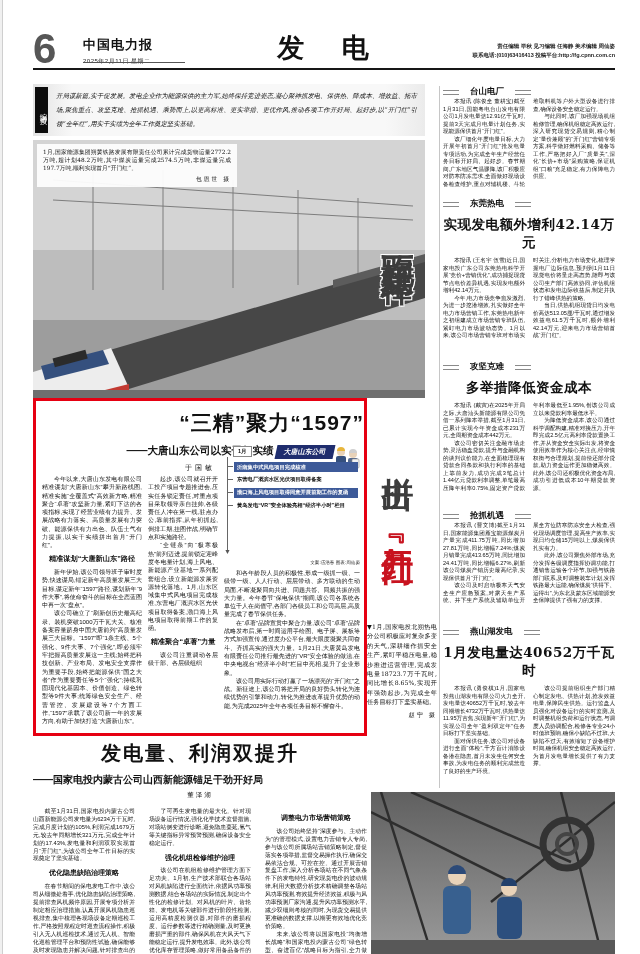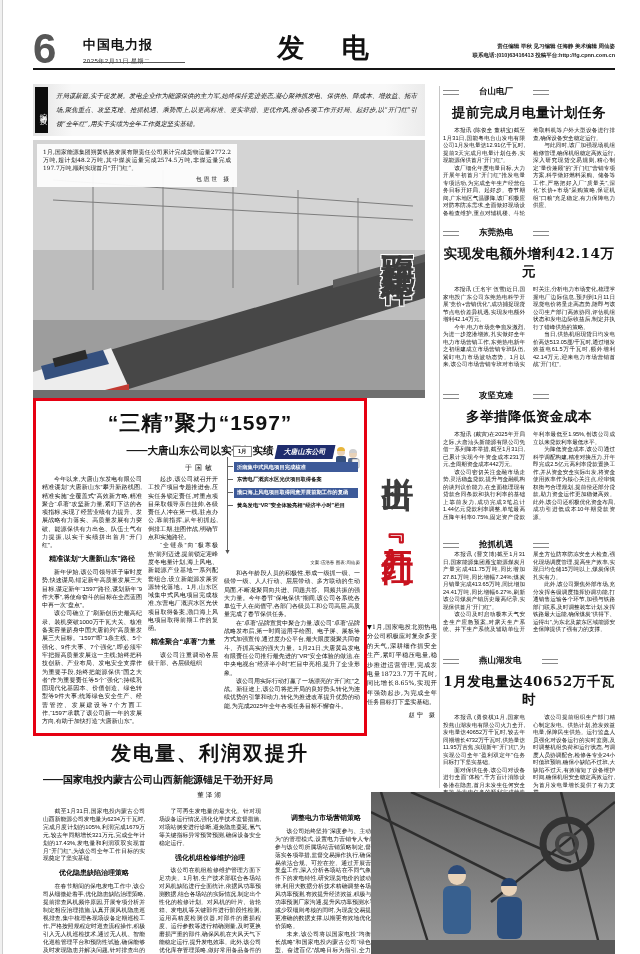--- a/index.html
+++ b/index.html
@@ -34,21 +34,21 @@
 
   
   .vh{writing-mode:vertical-rl;font-weight:800;
       text-shadow:1px 1px 0 #fff,-1px -1px 0 #fff,1px -1px 0 #fff,-1px 1px 0 #fff;}
   .vh1{left:372px;top:228px;font-size:34px;letter-spacing:4px;color:#3c3c3c;}
   .vh2{left:373px;top:452px;font-size:32px;letter-spacing:3px;color:#3c3c3c;}
   .vh3{left:373px;top:524px;font-size:32px;letter-spacing:1px;color:#c8131f;}
 
   
   .feature-box{left:30px;top:398px;width:334px;height:338px;border:3px solid #e60012;background:#fff;box-sizing:border-box;}
-  .f-headline{margin-top:8px;text-align:center;font-size:21px;font-weight:800;letter-spacing:1px;}
+  .f-headline{margin-top:8px;text-align:right;font-size:21px;font-weight:800;letter-spacing:1px;}
   .f-sub{text-align:center;font-size:10.5px;font-weight:700;margin-top:7px;}
   .f-author{text-align:center;font-size:7px;margin-top:5px;letter-spacing:3px;}
   .f-col{position:absolute;top:74px;height:250px;overflow:hidden;font-size:6px;line-height:8.3px;text-align:justify;}
   .f-col1{left:6px;width:100px;}
   .f-col2{left:112px;width:70px;}
   .f-col3{left:188px;width:136px;top:168px;height:156px;}
   .para{text-indent:2em;margin:0;}
   .subhead{font-weight:800;text-align:center;font-size:7.2px;margin:5px 0;text-indent:0;}
 
   
@@ -67,28 +67,28 @@
 
   
   .side-caption{left:364px;top:622px;width:70px;height:168px;font-family:"DejaVu Serif",serif;
      font-size:6.2px;line-height:9.4px;text-align:justify;}
   .side-credit{text-align:right;margin-top:3px;letter-spacing:2px;}
 
   
   .right-col{left:440px;top:86px;width:172px;}
   .vline{left:436px;top:86px;width:1px;height:702px;background:#c6c6c6;}
   .brief{margin-bottom:8px;}
-  .brief-tag{display:flex;align-items:center;gap:20px;font-size:8.5px;font-weight:800;}
+  .brief-tag{display:flex;align-items:center;gap:11px;font-size:8.5px;font-weight:800;}
   .tagline{width:16px;height:3px;border-top:1px solid #8a8a8a;border-bottom:1px solid #8a8a8a;}
   .brief-headline{margin:6px 0 5px;text-align:center;font-family:"DejaVu Serif","Liberation Serif",serif;
      font-weight:800;font-size:13.5px;letter-spacing:.5px;}
   .brief-body{column-count:2;column-gap:8px;font-size:5.6px;line-height:7.5px;text-align:justify;overflow:hidden;}
 
   
-  .bottom-article{left:40px;top:740px;width:334px;height:214px;overflow:hidden;}
+  .bottom-article{left:30px;top:740px;width:334px;height:214px;overflow:hidden;}
   .b-headline{text-align:center;font-family:"DejaVu Serif","Liberation Serif",serif;font-size:20px;font-weight:800;letter-spacing:2px;}
   .b-sub{text-align:left;font-size:10px;font-weight:700;margin-top:6px;}
   .b-author{text-align:center;font-size:6.5px;margin-top:4px;letter-spacing:2px;}
   .b-cols{position:relative;margin-top:8px;height:150px;}
   .b-col{position:absolute;top:0;height:150px;overflow:hidden;font-size:5.8px;line-height:7.9px;text-align:justify;}
   .b-col1{left:0;width:102px;} .b-col2{left:116px;width:102px;} .b-col3{left:232px;width:102px;}
   .b-col .subhead{font-size:7px;margin:6px 0;}
 
   
   .bottom-photo{left:368px;top:792px;width:244px;height:162px;overflow:hidden;background:#8f8f8f;}
@@ -202,21 +202,20 @@
   <div class="abs vline"></div>
 
   <div class="abs right-col">
 
     <section class="brief">
       <div class="brief-tag">
         <span class="tagline"></span>
         <span>台山电厂</span>
         <span class="tagline"></span>
       </div>
-      <h3 class="brief-headline">提前完成月电量计划任务</h3>
       <div class="brief-body" style="height:92px">
           <div class="para">本报讯 (陈俊全 董耕宝)截至1月31日,国能粤电台山发电有限公司1月发电量达12.91亿千瓦时,提前3天完成月电量计划任务,实现能源保供首月“开门红”。</div>
           <div class="para">该厂细化年度电量目标,大力开展年初首月“开门红”抢发电量专项活动,为完成全年生产经营任务目标开好局、起好步。春节期间,广东地区气温骤降,该厂积极应对防寒防冻需求,全面做好现场设备检查维护,重点对辅机楼、斗轮堆取料机等户外大型设备进行排查,确保设备安全稳定运行。</div>
           <div class="para">与此同时,该厂加强现场机组检修管理,确保机组稳定高效运行,深入研究现货交易规则,精心制定“量价兼顾”的“开门红”营销专项方案,科学做好燃料采购、储备等工作,严格把好入厂“质量关”,深化“长协+市场”采购策略,保证机组“口粮”充足稳定,有力保障电力供应。</div>
         </div>
     </section>
 
     <section class="brief">
       <div class="brief-tag">
         <span class="tagline"></span>

